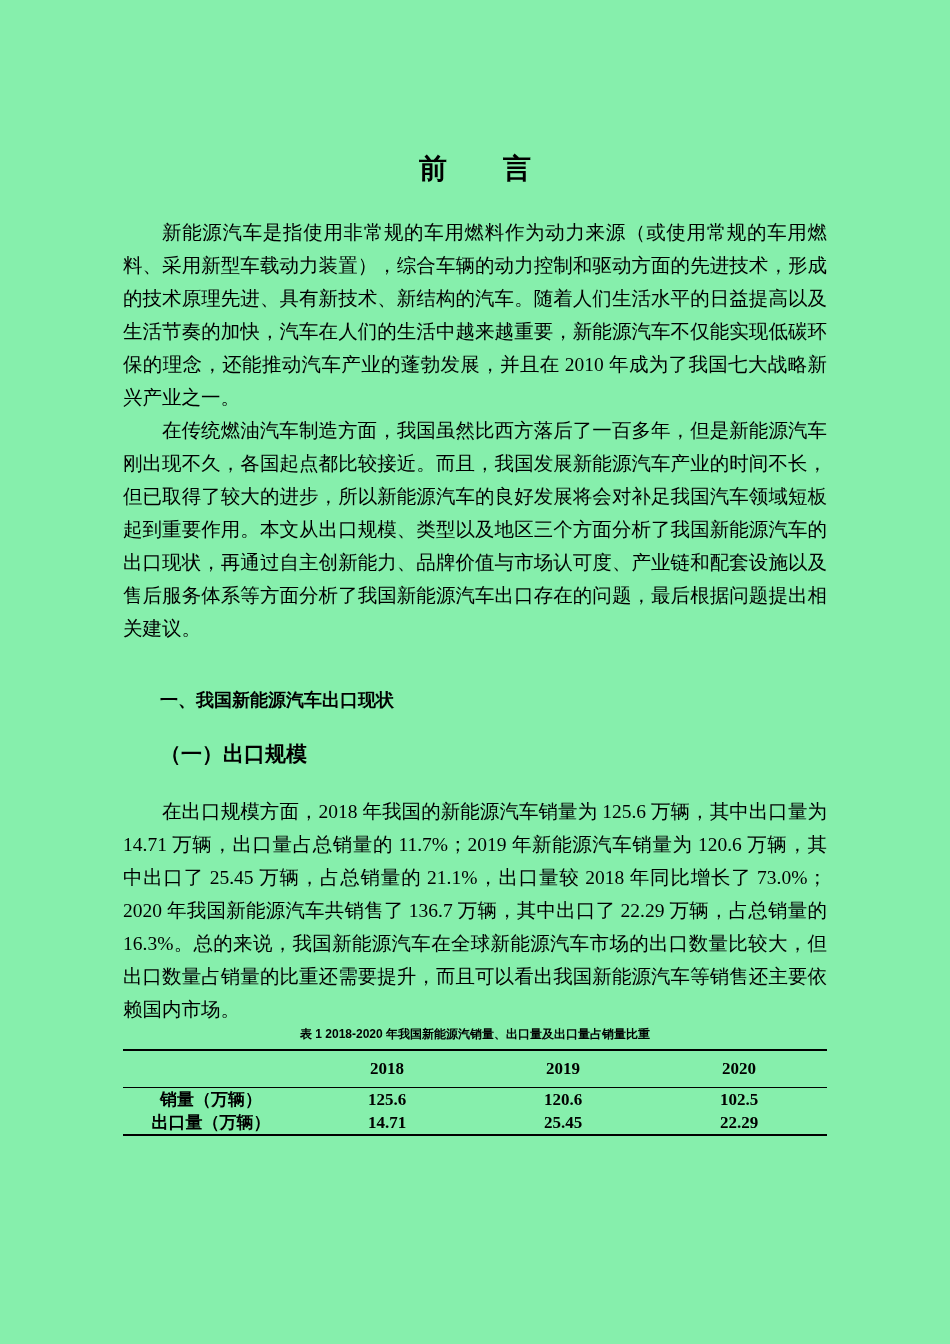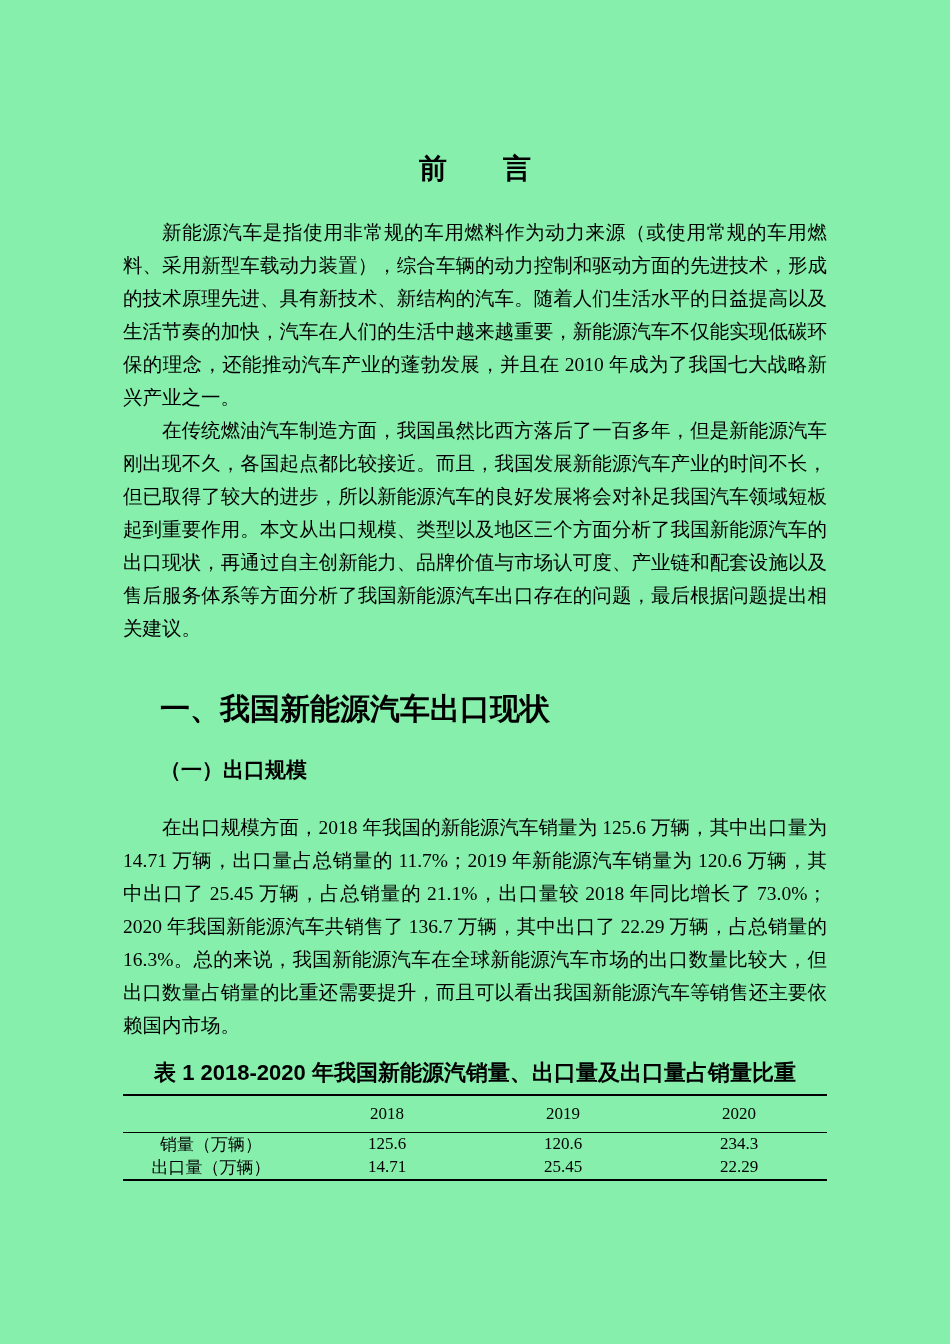--- a/index.html
+++ b/index.html
@@ -26,54 +26,53 @@
   }
   .body-para {
     font-size: 19.5px;
     line-height: 33px;
     text-align: justify;
     text-indent: 2em;
   }
   .section-heading {
     font-family: "Liberation Sans", "DejaVu Sans", sans-serif;
     font-weight: bold;
-    font-size: 30px;
+    font-size: 18px;
     line-height: 1.3;
     margin: 44px 0 26px 0;
     padding-left: 37px;
   }
   .sub-heading {
     font-family: "Liberation Sans", "DejaVu Sans", sans-serif;
     font-weight: bold;
     font-size: 21px;
     line-height: 1.3;
     margin: 28px 0 28px 0;
     padding-left: 37px;
   }
   .table-caption {
     text-align: center;
     font-family: "Liberation Sans", "DejaVu Sans", sans-serif;
     font-weight: bold;
-    font-size: 22px;
-    margin-top: 16px;
+    font-size: 12px;
     margin-bottom: 6px;
   }
   table.data-table {
     width: 100%;
     border-collapse: collapse;
     border-top: 2.5px solid #000;
     border-bottom: 2.5px solid #000;
     font-size: 17px;
   }
   table.data-table thead tr {
     border-bottom: 1px solid #000;
   }
   table.data-table th,
   table.data-table td {
-    font-weight: normal;
+    font-weight: bold;
     text-align: center;
     padding: 8px 4px;
     width: 25%;
   }
   table.data-table tbody td {
     padding: 0 4px;
   }
 </style>
 </head>
 <body>
@@ -99,21 +98,21 @@
         <th>2018</th>
         <th>2019</th>
         <th>2020</th>
       </tr>
     </thead>
     <tbody>
       <tr>
         <td>销量（万辆）</td>
         <td>125.6</td>
         <td>120.6</td>
-        <td>234.3</td>
+        <td>102.5</td>
       </tr>
       <tr>
         <td>出口量（万辆）</td>
         <td>14.71</td>
         <td>25.45</td>
         <td>22.29</td>
       </tr>
     </tbody>
   </table>
 

